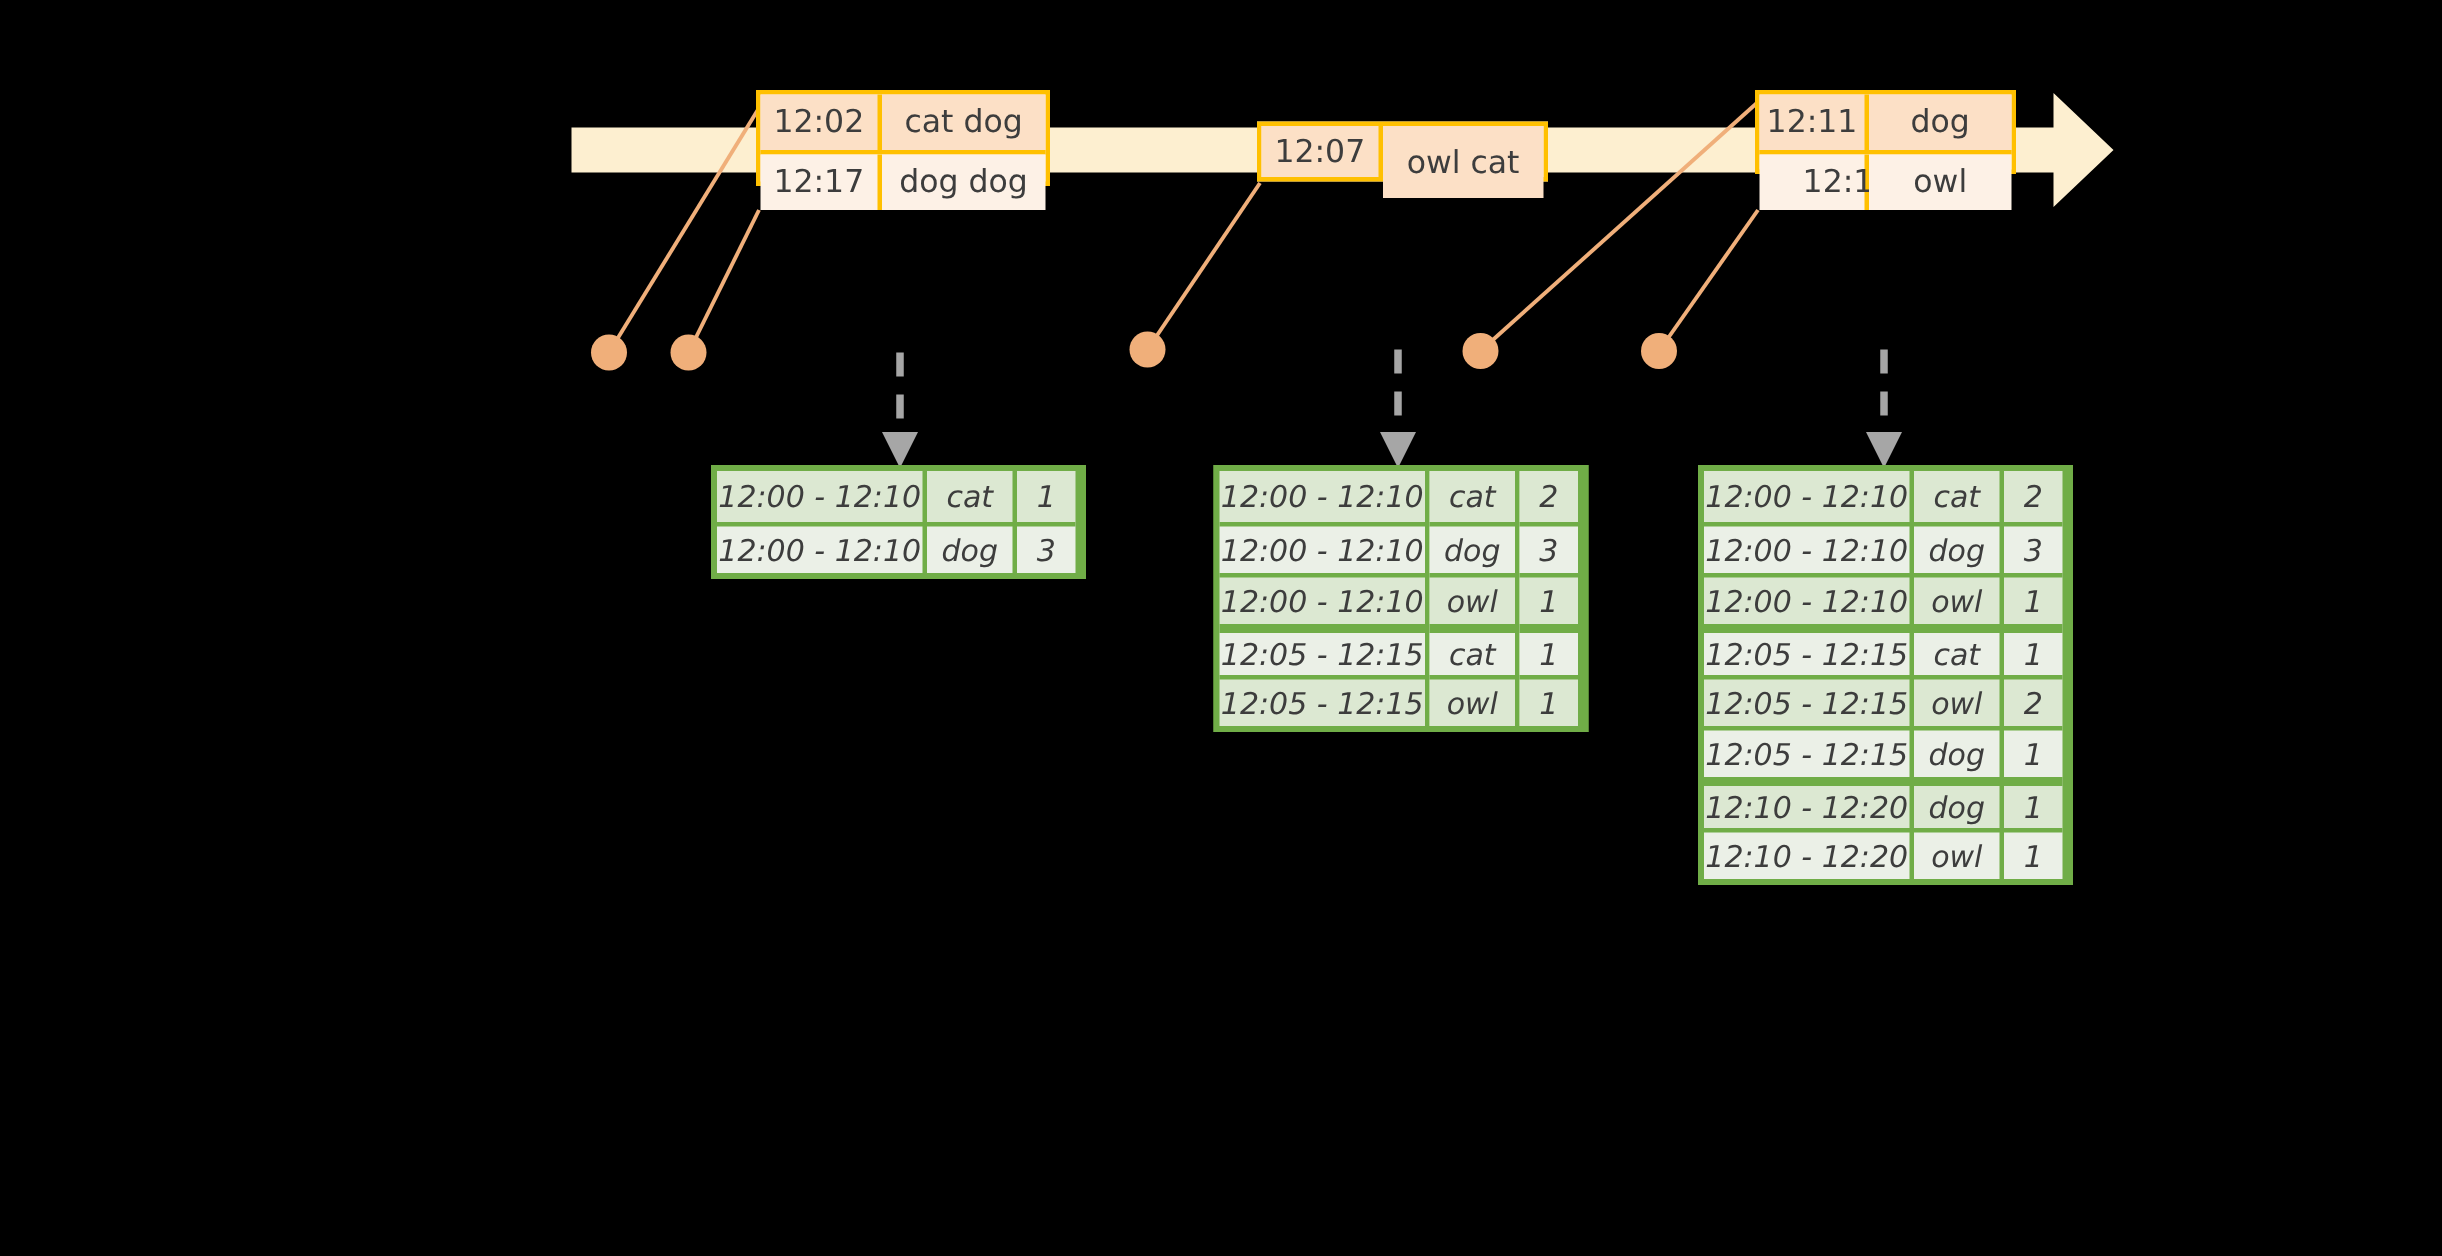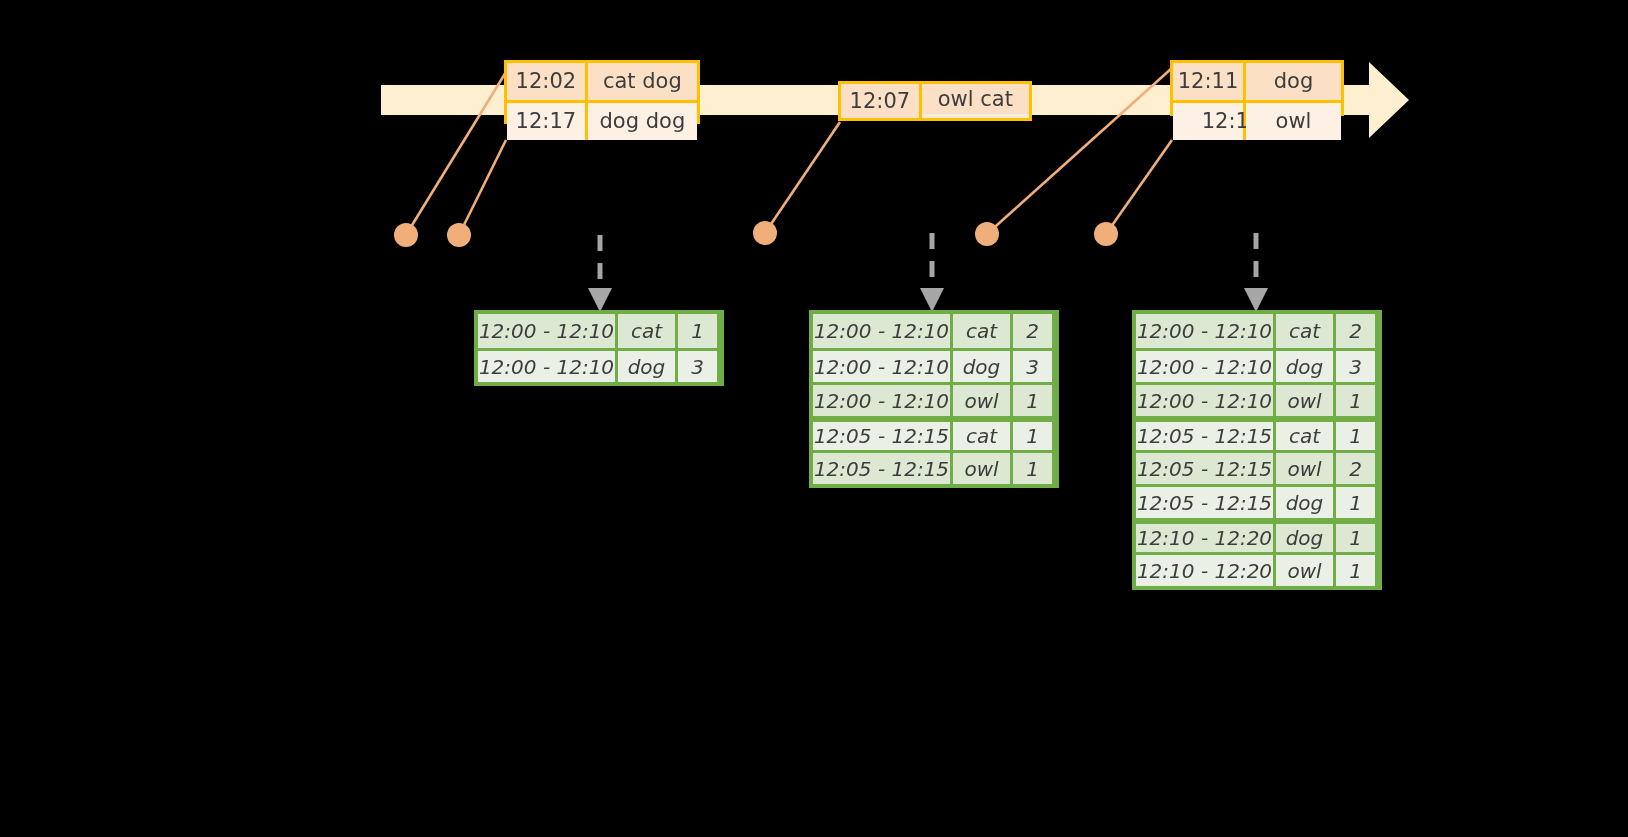--- a/index.html
+++ b/index.html
@@ -86,21 +86,21 @@
     </div>
     <div class="row r1" style="height:37px;">
       <div class="cell time" style="width:82px;height:37px;">12:17</div>
       <div class="cell words" style="width:111px;height:37px;">dog dog</div>
     </div>
   </div>
 
   <div class="evt" style="left:838px;top:81px;width:194px;height:40px;">
     <div class="row r0" style="height:34px;">
       <div class="cell time" style="width:82px;height:34px;">12:07</div>
-      <div class="cell words" style="width:109px;height:30px;">owl cat</div>
+      <div class="cell words" style="width:109px;height:48px;">owl cat</div>
     </div>
   </div>
 
   <div class="evt" style="left:1170px;top:60px;width:174px;height:56px;">
     <div class="row r0" style="height:37px;">
       <div class="cell time" style="width:73px;height:37px;">12:11</div>
       <div class="cell words" style="width:95px;height:37px;">dog</div>
     </div>
     <div class="row r1" style="height:37px;">
       <div class="cell time" style="width:73px;height:37px;padding-left:48px;">12:13</div>

